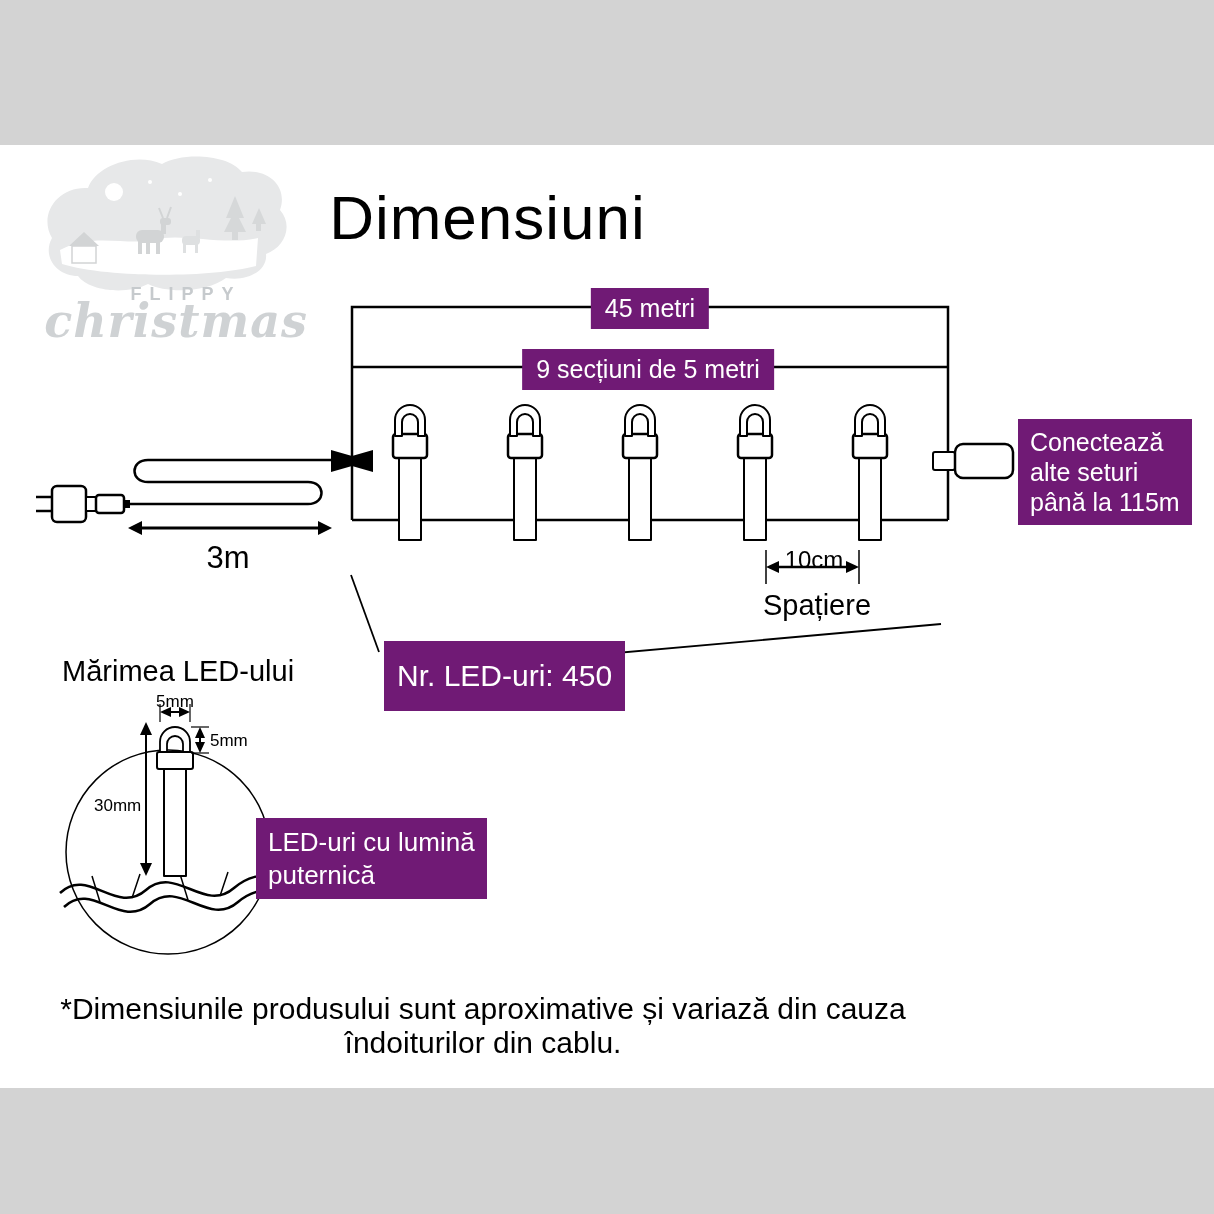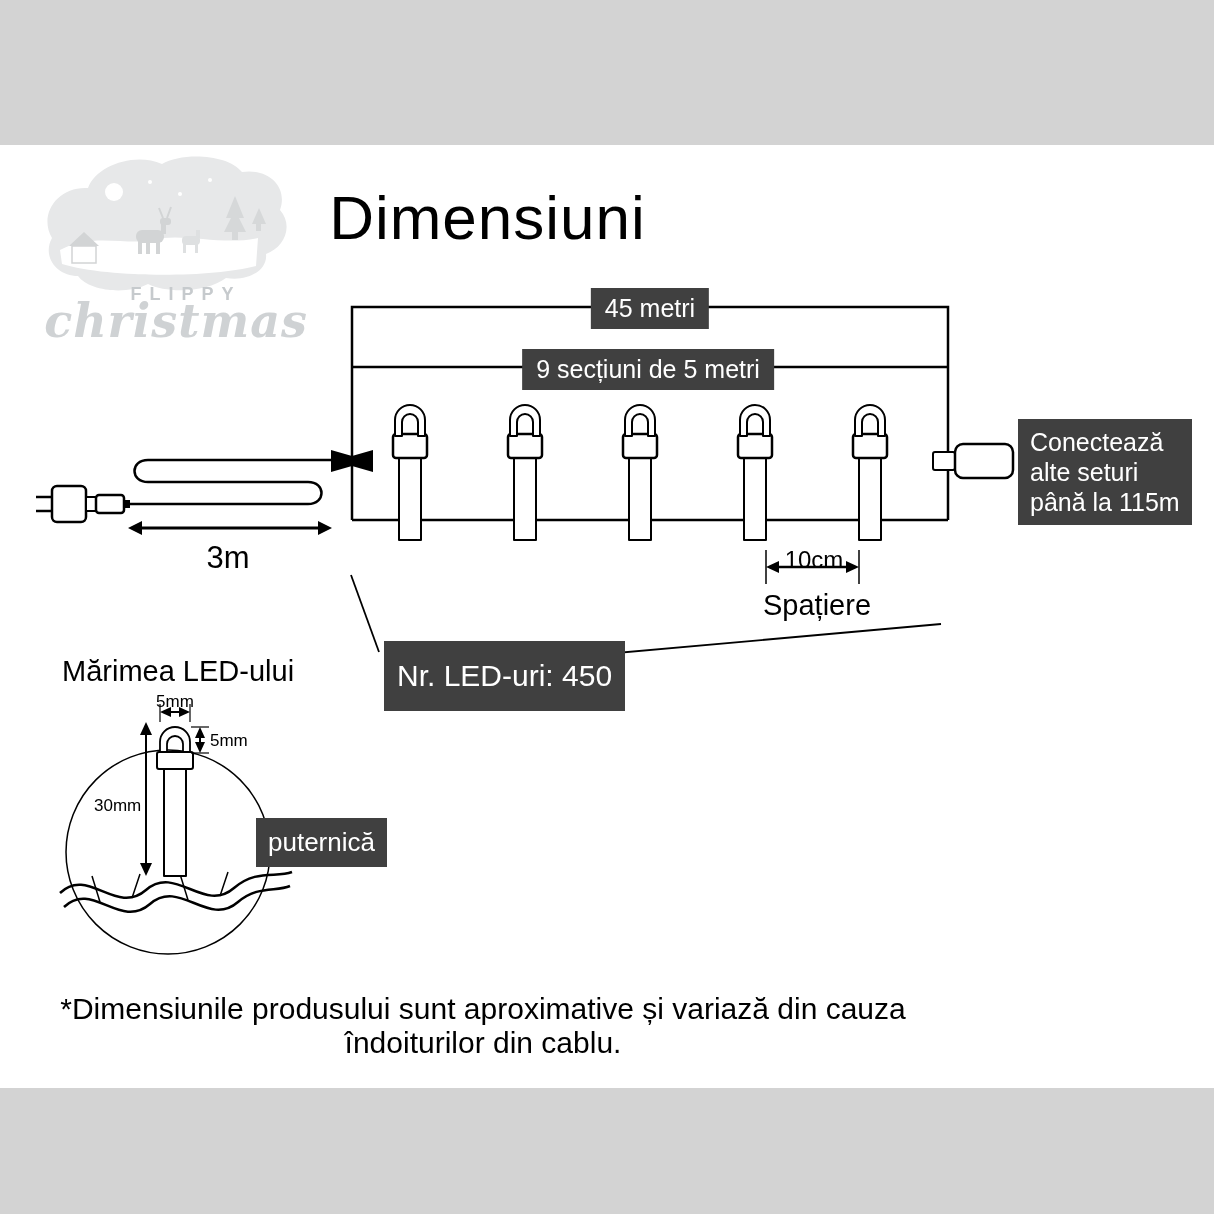--- a/index.html
+++ b/index.html
@@ -10,21 +10,21 @@
   .band { position:absolute; left:0; width:1214px; background:#d3d3d3; }
   .band-top { top:0; height:145px; }
   .band-bottom { top:1088px; height:126px; }
 
   .page-title {
     position:absolute; top:182px; left:0; width:975px; text-align:center;
     font-size:62px; font-weight:500; letter-spacing:1px;
   }
 
   .blk {
-    position:absolute; background:#404040; color:#fff; font-size:25px;
+    position:absolute; background:#701a75; color:#fff; font-size:25px;
     padding:5px 14px; white-space:nowrap; line-height:1.25;
   }
   .ctr { transform:translateX(-50%); }
 
   .connect-note { padding:8px 12px; font-size:25px; line-height:1.2; }
   .connect-note div { white-space:nowrap; }
 
   .plain { position:absolute; white-space:nowrap; }
   .t31 { font-size:31px; }
   .t29 { font-size:29px; }
@@ -238,18 +238,19 @@
 
   <div class="plain t29" style="left:62px; top:655px;">Mărimea LED-ului</div>
 
   <div class="plain t17" style="left:175px; top:692px; transform:translateX(-50%);">5mm</div>
 
   <div class="plain t17" style="left:210px; top:731px;">5mm</div>
 
   <div class="plain t17" style="left:94px; top:796px;">30mm</div>
 
   <div class="blk led-note" style="left:256px; top:818px;">
+    <div>LED-uri cu lumină</div>
     <div>puternică</div>
   </div>
 
   <div class="footnote">*Dimensiunile produsului sunt aproximative și variază din cauza îndoiturilor din cablu.</div>
 
 </div>
 
 </body></html>

